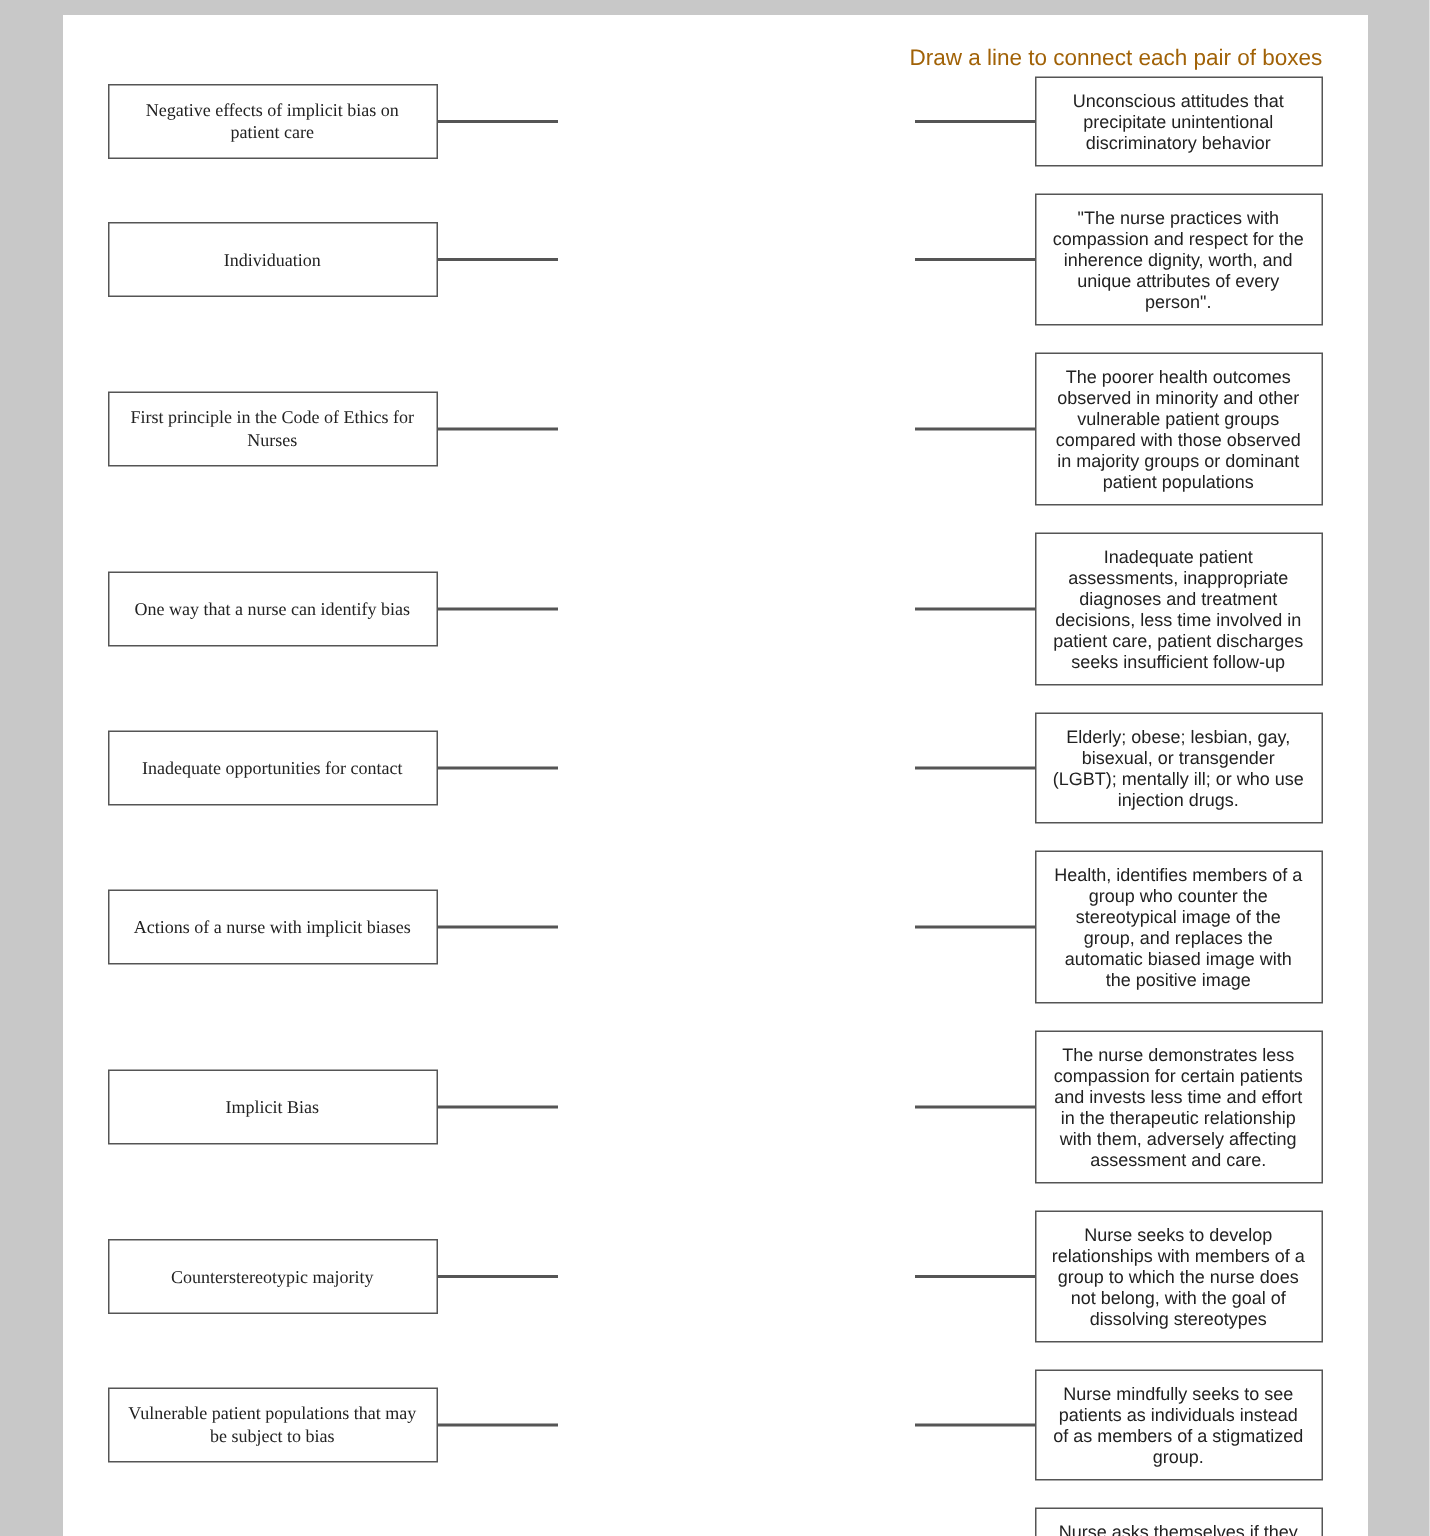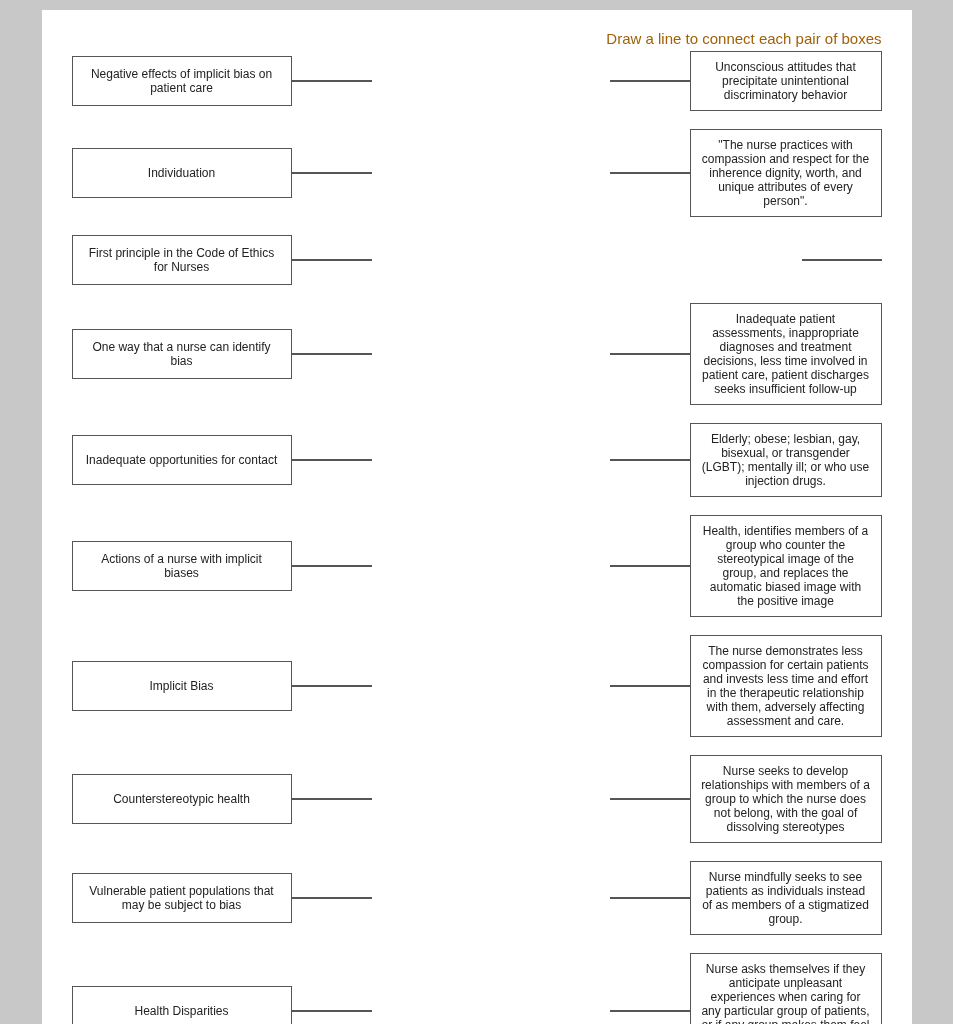--- a/index.html
+++ b/index.html
@@ -42,20 +42,21 @@
       min-height: 50px;
       border: 1.5px solid #555;
       display: flex;
       align-items: center;
       justify-content: center;
       text-align: center;
       padding: 8px 10px;
       font-size: 12px;
       color: #222;
       flex-shrink: 0;
+      font-family: Liberation Serif, serif;
     }
     .left-line {
       width: 80px;
       height: 2px;
       background: #555;
       flex-shrink: 0;
     }
     .spacer {
       flex: 1;
     }
@@ -99,20 +100,21 @@
       <div class="left-line"></div>
       <div class="spacer"></div>
       <div class="right-line"></div>
       <div class="right-box">"The nurse practices with compassion and respect for the inherence dignity, worth, and unique attributes of every person".</div>
     </div>
       <div class="match-row">
       <div class="left-box">First principle in the Code of Ethics for Nurses</div>
       <div class="left-line"></div>
       <div class="spacer"></div>
       <div class="right-line"></div>
+      <div class="right-box">The poorer health outcomes observed in minority and other vulnerable patient groups compared with those observed in majority groups or dominant patient populations</div>
     </div>
       <div class="match-row">
       <div class="left-box">One way that a nurse can identify bias</div>
       <div class="left-line"></div>
       <div class="spacer"></div>
       <div class="right-line"></div>
       <div class="right-box">Inadequate patient assessments, inappropriate diagnoses and treatment decisions, less time involved in patient care, patient discharges seeks insufficient follow-up</div>
     </div>
       <div class="match-row">
       <div class="left-box">Inadequate opportunities for contact</div>
@@ -129,21 +131,21 @@
       <div class="right-box">Health, identifies members of a group who counter the stereotypical image of the group, and replaces the automatic biased image with the positive image</div>
     </div>
       <div class="match-row">
       <div class="left-box">Implicit Bias</div>
       <div class="left-line"></div>
       <div class="spacer"></div>
       <div class="right-line"></div>
       <div class="right-box">The nurse demonstrates less compassion for certain patients and invests less time and effort in the therapeutic relationship with them, adversely affecting assessment and care.</div>
     </div>
       <div class="match-row">
-      <div class="left-box">Counterstereotypic health</div>
+      <div class="left-box">Counterstereotypic majority</div>
       <div class="left-line"></div>
       <div class="spacer"></div>
       <div class="right-line"></div>
       <div class="right-box">Nurse seeks to develop relationships with members of a group to which the nurse does not belong, with the goal of dissolving stereotypes</div>
     </div>
       <div class="match-row">
       <div class="left-box">Vulnerable patient populations that may be subject to bias</div>
       <div class="left-line"></div>
       <div class="spacer"></div>
       <div class="right-line"></div>

